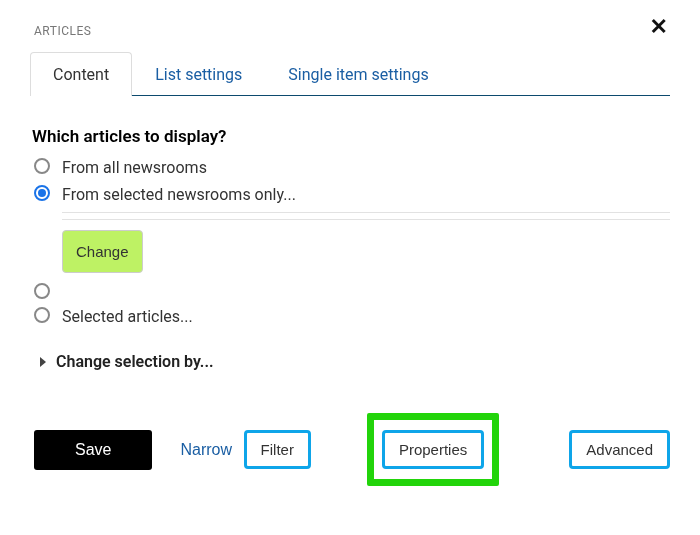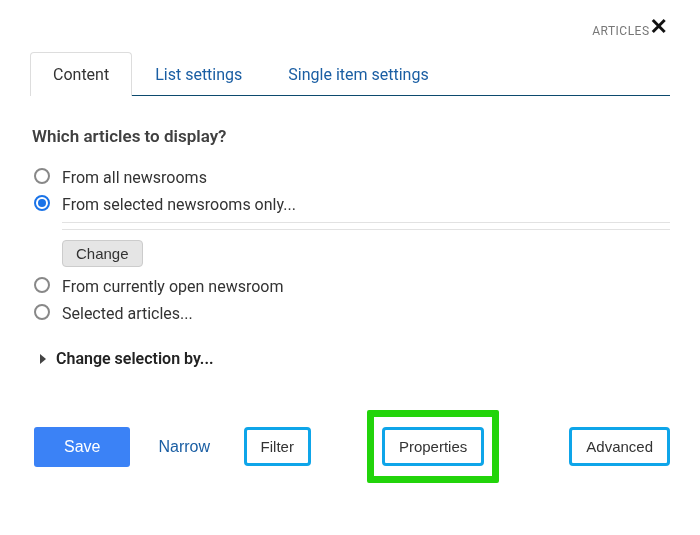--- a/index.html
+++ b/index.html
@@ -12,21 +12,21 @@
     height: 535px;
     overflow: hidden;
     color: #333;
   }
   .panel {
     padding: 16px 30px 0 30px;
     position: relative;
   }
   .header-row {
     display: flex;
-    justify-content: flex-end;
+    justify-content: space-between;
     align-items: flex-start;
   }
   .header-title {
     font-size: 12px;
     letter-spacing: 0.5px;
     color: #777;
     text-transform: uppercase;
     padding: 8px 0 14px 4px;
   }
   .close-btn {
@@ -53,22 +53,22 @@
     border-radius: 4px 4px 0 0;
   }
   .tab.active {
     color: #333;
     border-color: #ddd;
     background: #fff;
   }
   .section-title {
     font-weight: 600;
     font-size: 17px;
-    margin: 30px 0 22px 2px;
-    color: #404040;
+    margin: 30px 0 12px 2px;
+    color: #000000;
   }
   .radio-group { padding-left: 4px; }
   .radio-row {
     display: flex;
     align-items: flex-start;
     margin: 8px 0;
   }
   .radio {
     width: 16px;
     height: 16px;
@@ -108,25 +108,25 @@
     color: #222;
     padding: 16px 0 14px 20px;
   }
   .selected-divider-bot {
     border-top: 1px solid #e2e2e2;
     margin-left: 0;
   }
   .change-btn {
     display: inline-block;
     margin-top: 10px;
-    padding: 4px 13px;
+    padding: 12px 13px;
     font-size: 15px;
     border: 1px solid #ccc;
     border-radius: 4px;
-    background: #e5e5e5;
+    background: #bef264;
     color: #333;
     cursor: pointer;
   }
   .narrow-row {
     display: flex;
     align-items: center;
     margin-top: 26px;
     padding-left: 10px;
     cursor: pointer;
   }
@@ -142,24 +142,24 @@
     font-size: 16px;
     color: #222;
   }
   .footer {
     display: flex;
     align-items: center;
     margin-top: 42px;
     padding-left: 4px;
   }
   .btn-save {
-    background: #3b82f6;
+    background: #000000;
     color: #fff;
     border: none;
-    padding: 11px 30px;
+    padding: 11px 41px;
     font-size: 16px;
     border-radius: 3px;
     cursor: pointer;
   }
   .btn-cancel {
     background: none;
     border: none;
     color: #1a5ea3;
     font-size: 16px;
     margin-left: 22px;
@@ -218,21 +218,20 @@
     </div>
 
     <div class="selected-divider-top"></div>
     <div class="selected-block">
       <div class="selected-divider-bot"></div>
       <button class="change-btn">Change</button>
     </div>
 
     <div class="radio-row">
       <span class="radio"></span>
-      <span class="radio-label">From currently open newsroom</span>
     </div>
 
     <div class="radio-row">
       <span class="radio"></span>
       <span class="radio-label">Selected articles...</span>
     </div>
   </div>
 
   <div class="narrow-row">
     <span class="caret"></span>

